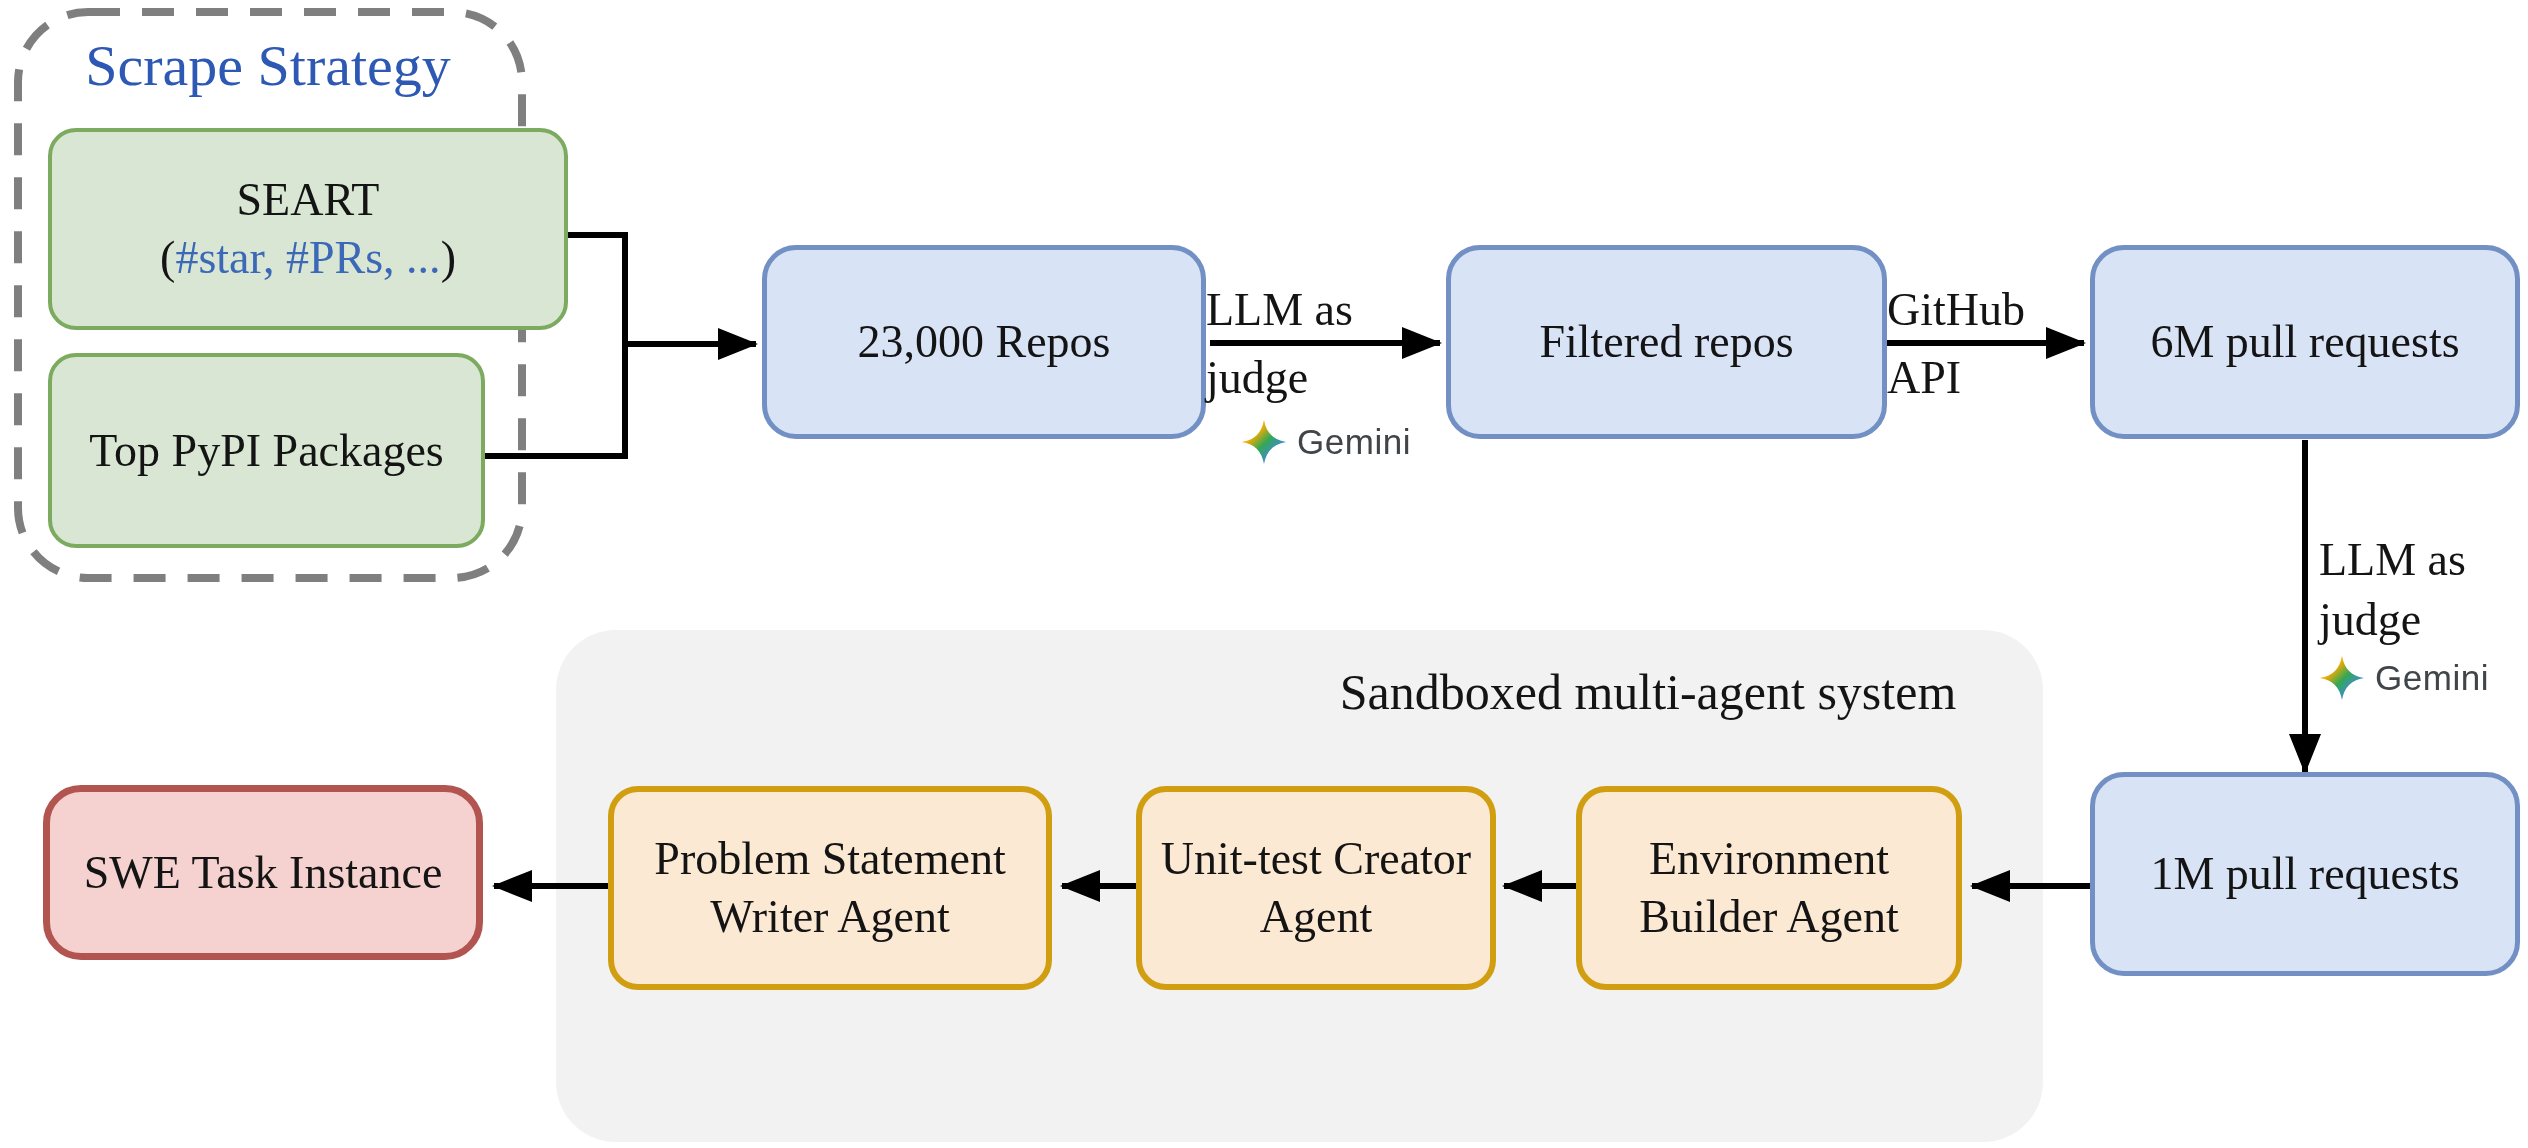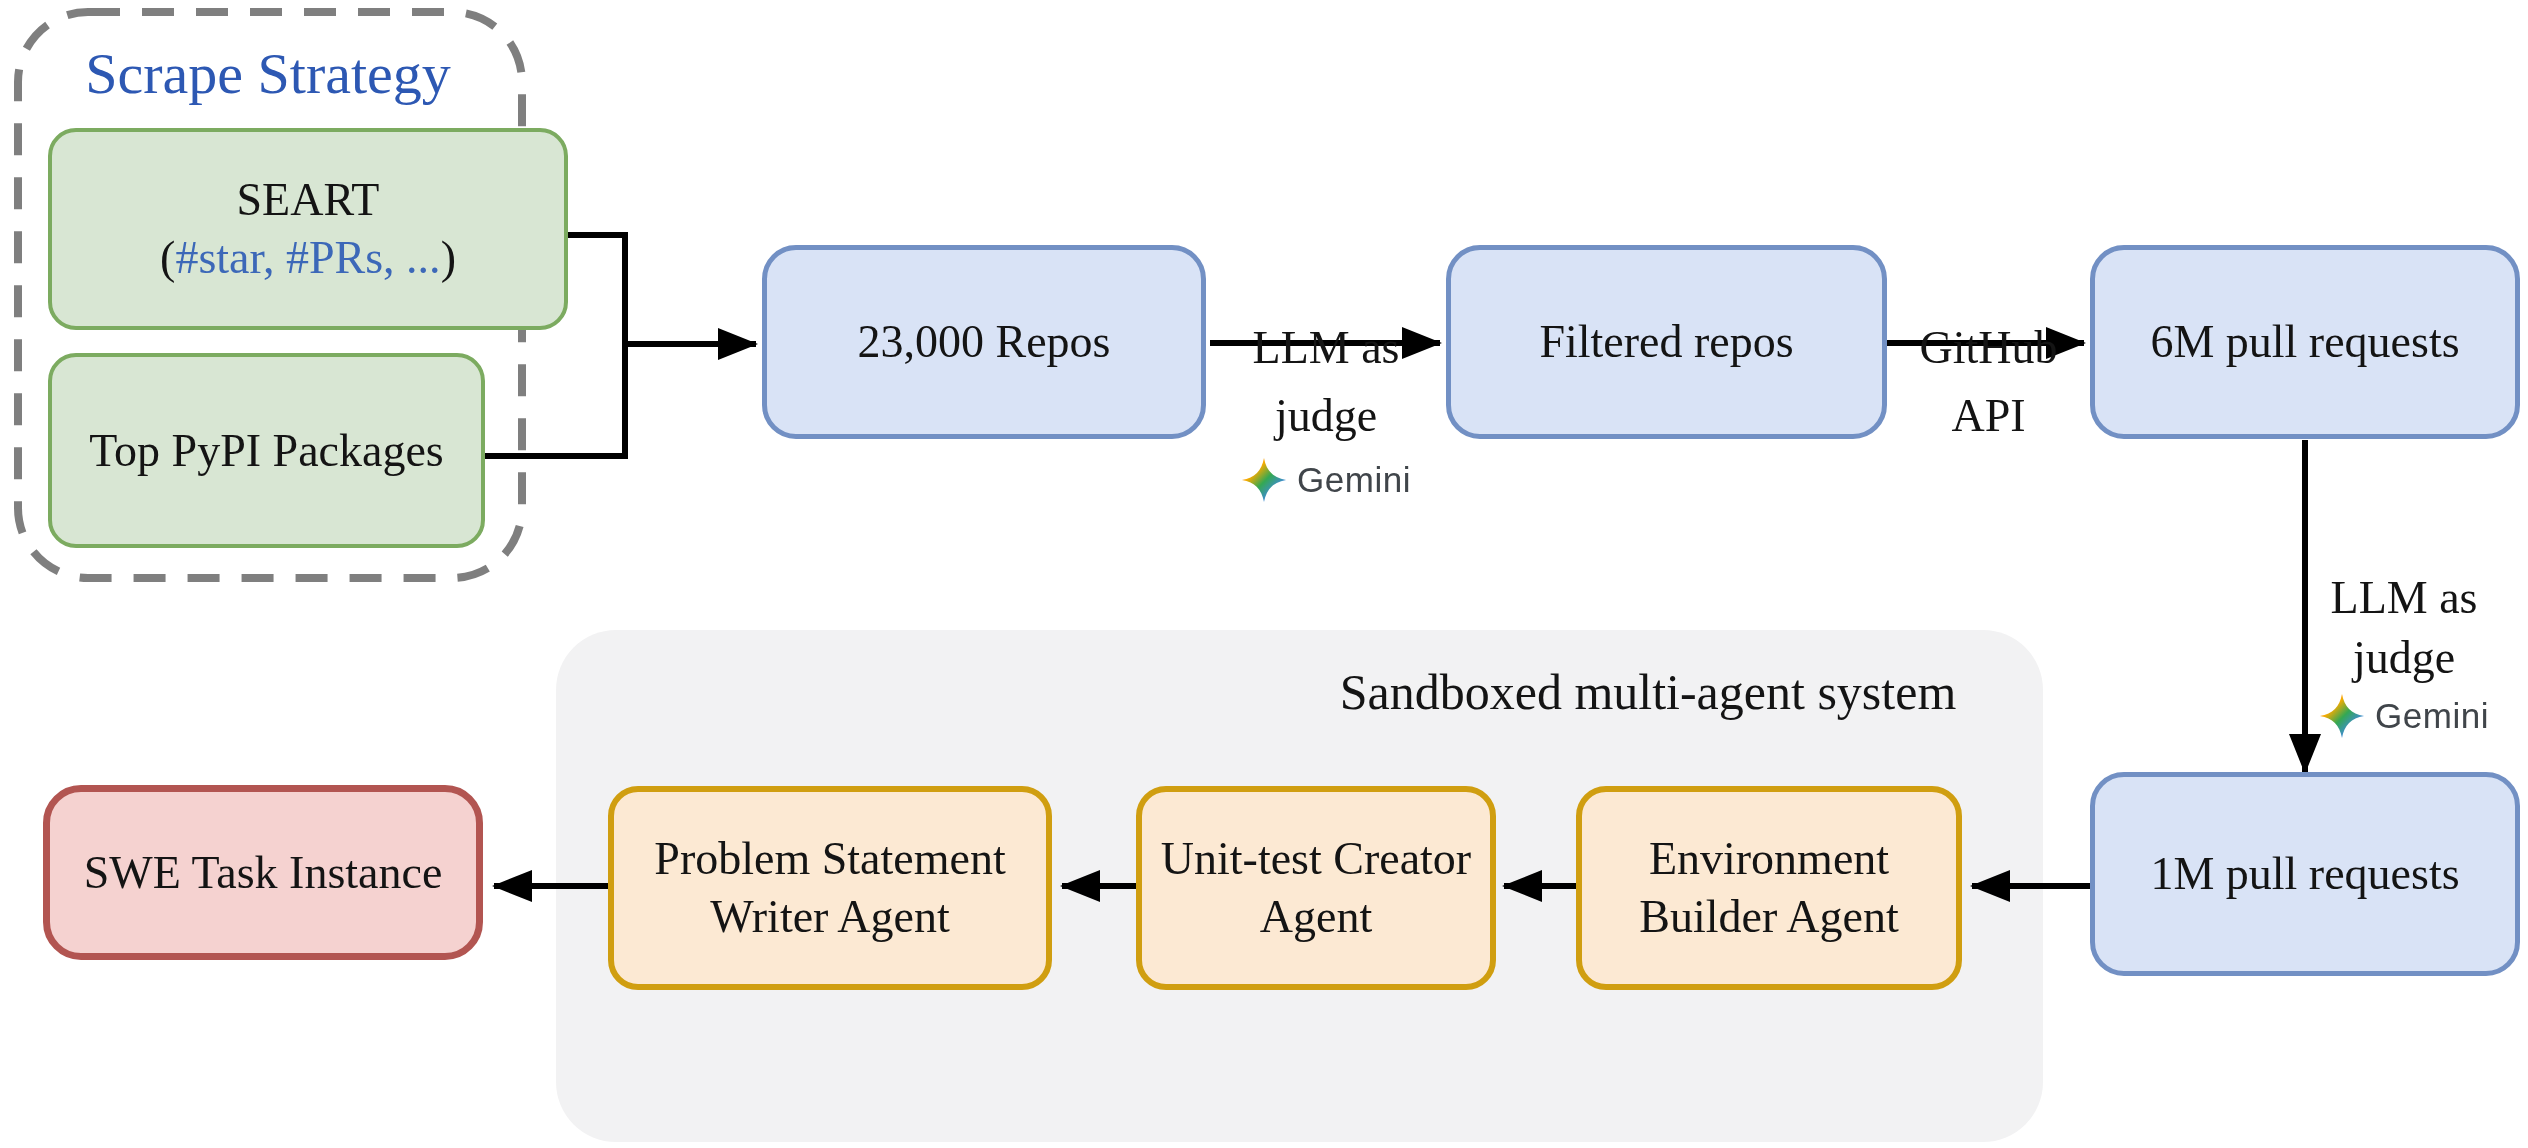--- a/index.html
+++ b/index.html
@@ -12,35 +12,35 @@
     position:absolute;box-sizing:border-box;z-index:3;
     display:flex;flex-direction:column;align-items:center;justify-content:center;
     text-align:center;font-size:46px;line-height:58px;
   }
   .box .ln{white-space:nowrap;}
   .green {background:#d8e6d3;border:4px solid #7cab60;border-radius:28px;}
   .blue  {background:#d9e3f6;border:5px solid #7290c4;border-radius:34px;}
   .orange{background:#fce9d3;border:6px solid #d09e10;border-radius:30px;}
   .red   {background:#f5d2d0;border:7px solid #b25551;border-radius:38px;}
   #scrape-title{
-    position:absolute;left:14px;top:42px;width:508px;z-index:3;
+    position:absolute;left:14px;top:34px;width:508px;z-index:3;
     text-align:center;font-size:58px;line-height:64px;color:#2d58b3;white-space:nowrap;
   }
   .hash-blue{color:#3c68b8;}
   #sandbox{
     position:absolute;left:556px;top:630px;width:1487px;height:512px;
     background:#f2f2f3;border-radius:60px;z-index:1;
   }
   #sandbox-title{
     position:absolute;left:1248px;top:664px;width:800px;z-index:3;
     text-align:center;font-size:50px;line-height:56px;color:#141414;white-space:nowrap;
   }
   .edge-label{
-    position:absolute;z-index:4;text-align:center;
-    font-size:46px;line-height:52px;color:#141414;margin-top:38px;
+    position:absolute;z-index:4;
+    font-size:46px;line-height:52px;color:#141414;
   }
   .edge-label .l2-top{margin-top:16px;}
   .edge-label .l2-tight{margin-top:8px;}
   .gemini{display:flex;align-items:center;justify-content:center;gap:10px;}
   .gemini.gap-top{margin-top:12px;}
   .gemini.gap-top-sm{margin-top:6px;}
   .gemini-text{
     font-family:"Liberation Sans","DejaVu Sans",sans-serif;
     font-size:35px;font-weight:500;color:#40454a;letter-spacing:0.5px;
   }

